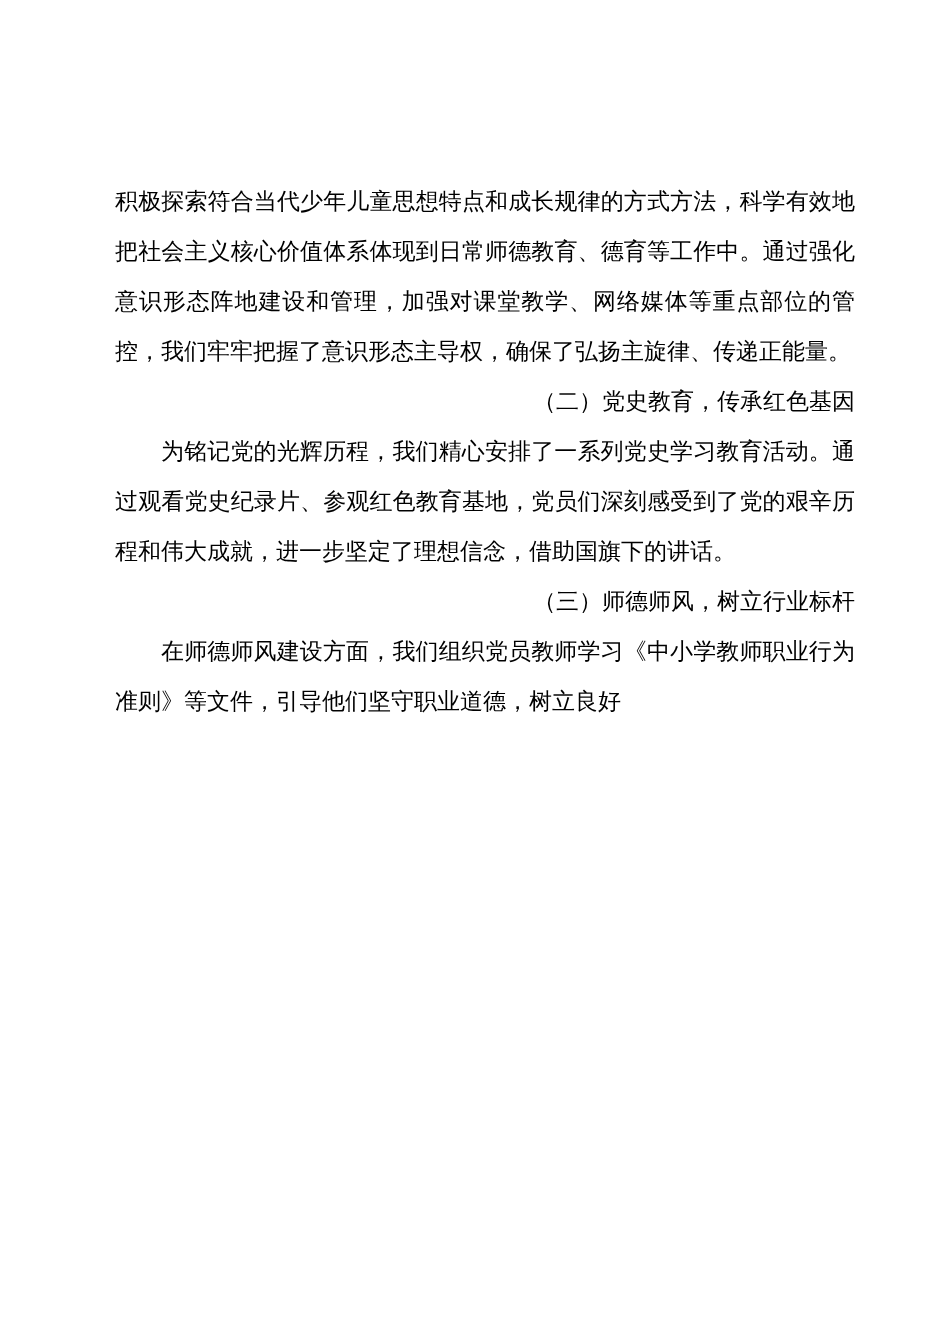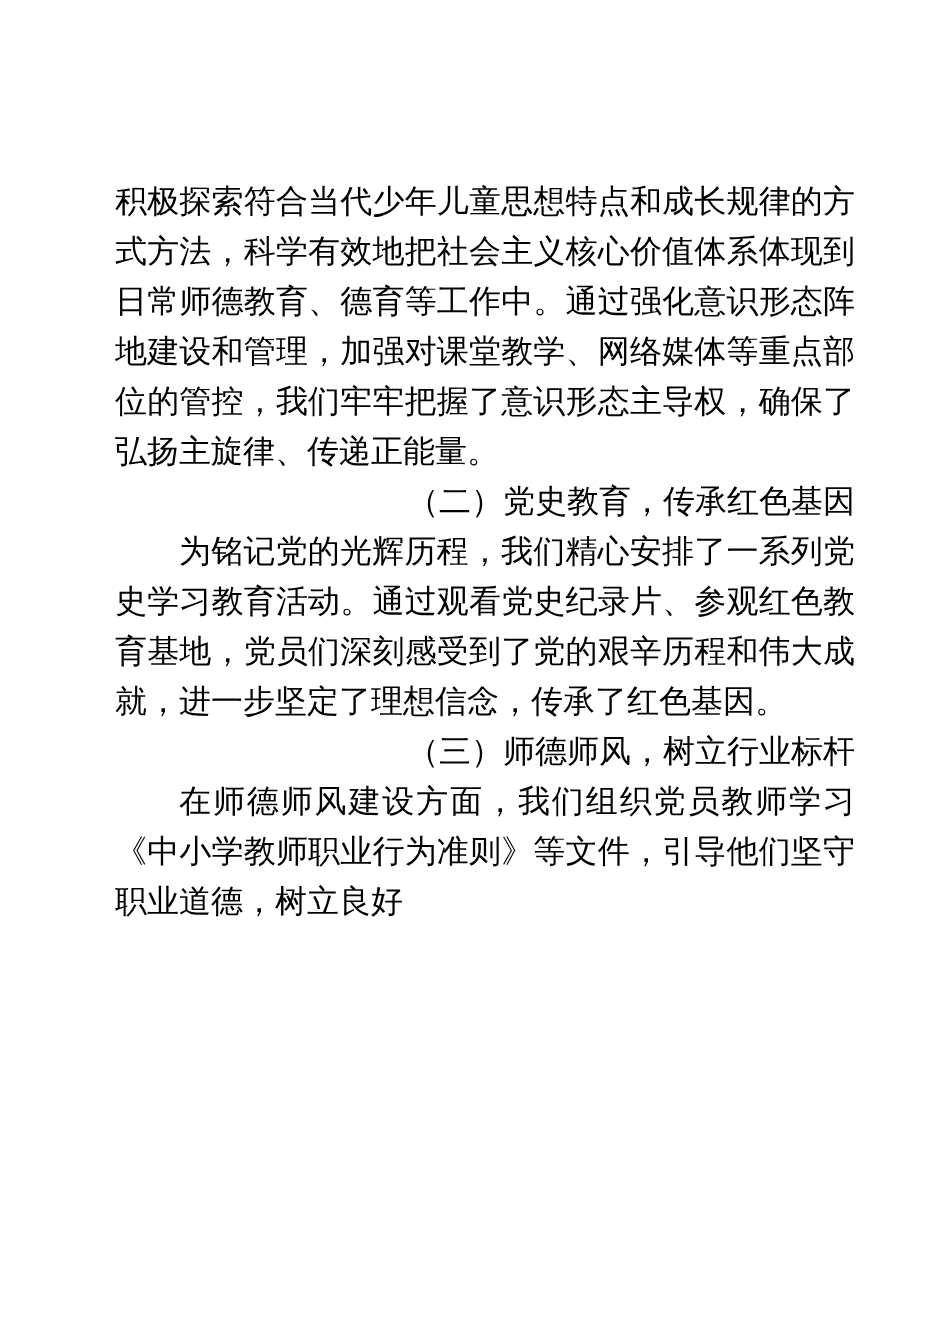--- a/index.html
+++ b/index.html
@@ -18,21 +18,21 @@
     height: 1344px;
     background: #ffffff;
     overflow: hidden;
   }
   .doc-body {
     position: absolute;
     left: 115px;
     top: 176px;
     width: 740px;
     color: #000000;
-    font-size: 32px;
+    font-size: 23px;
     line-height: 50px;
     text-align: justify;
     letter-spacing: 0;
   }
   .doc-body p {
     margin: 0;
     padding: 0;
     font-weight: 500;
   }
   .doc-body p.indent {
@@ -42,17 +42,17 @@
     text-align: right;
   }
 </style>
 </head>
 <body style="background: rgb(255, 255, 255);">
 
 <div class="page">
   <div class="doc-body" id="doc-body" style="color: rgb(0, 0, 0);">
       <p>积极探索符合当代少年儿童思想特点和成长规律的方式方法，科学有效地把社会主义核心价值体系体现到日常师德教育、德育等工作中。通过强化意识形态阵地建设和管理，加强对课堂教学、网络媒体等重点部位的管控，我们牢牢把握了意识形态主导权，确保了弘扬主旋律、传递正能量。</p>
       <p class="indent heading">（二）党史教育，传承红色基因</p>
-      <p class="indent">为铭记党的光辉历程，我们精心安排了一系列党史学习教育活动。通过观看党史纪录片、参观红色教育基地，党员们深刻感受到了党的艰辛历程和伟大成就，进一步坚定了理想信念，传承了红色基因。</p>
+      <p class="indent">为铭记党的光辉历程，我们精心安排了一系列党史学习教育活动。通过观看党史纪录片、参观红色教育基地，党员们深刻感受到了党的艰辛历程和伟大成就，进一步坚定了理想信念，借助国旗下的讲话。</p>
       <p class="indent heading">（三）师德师风，树立行业标杆</p>
       <p class="indent">在师德师风建设方面，我们组织党员教师学习《中小学教师职业行为准则》等文件，引导他们坚守职业道德，树立良好</p>
     </div>
 </div>
 
 </body></html>

